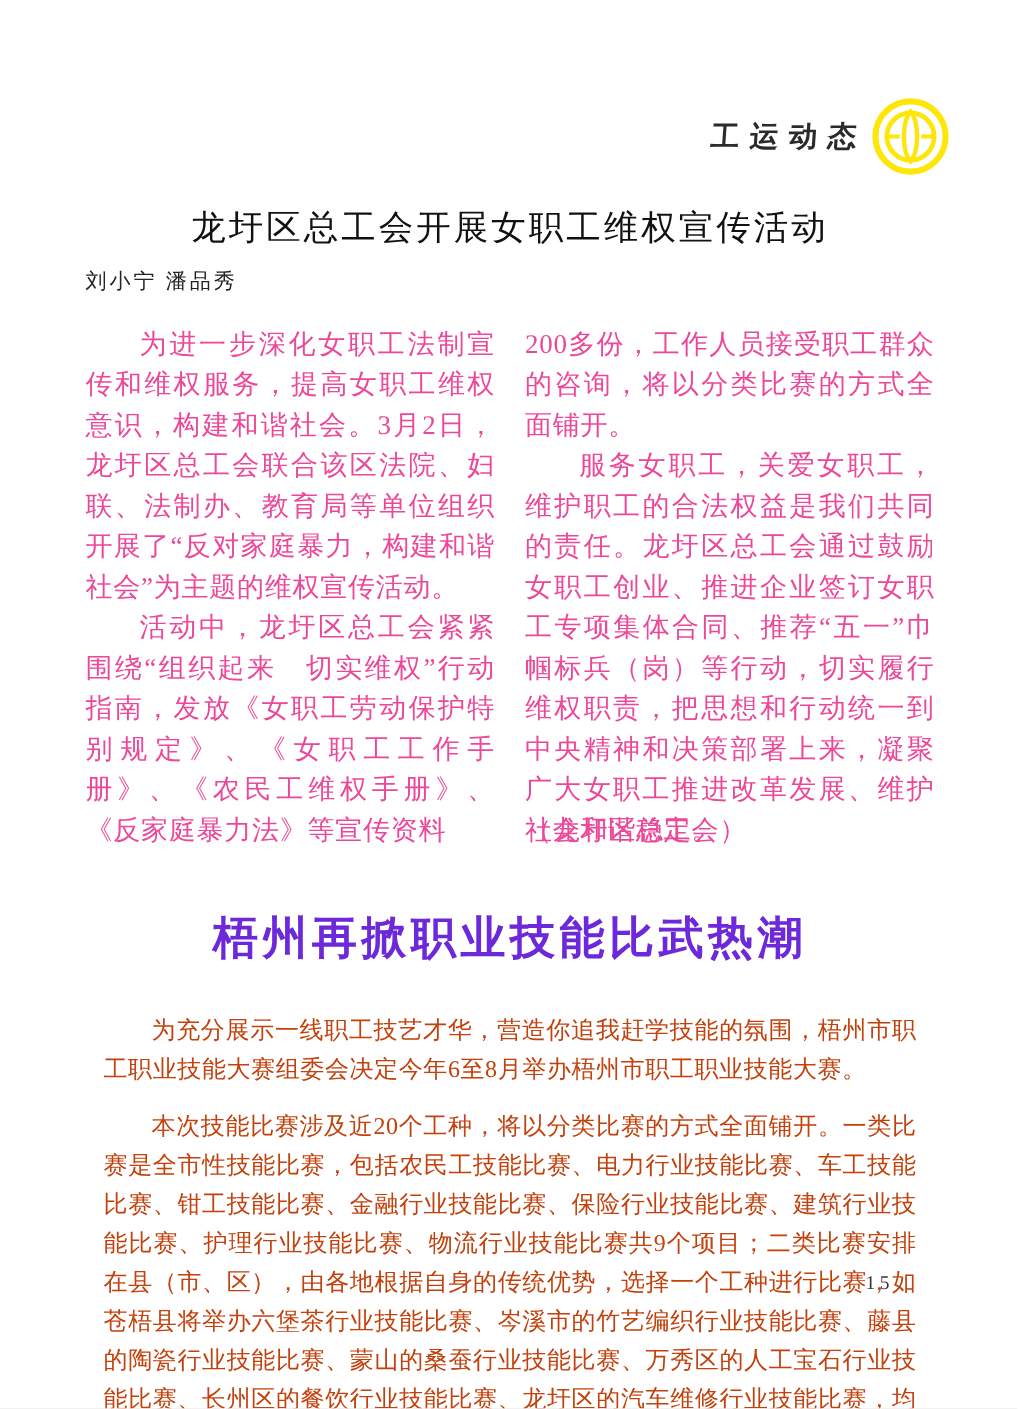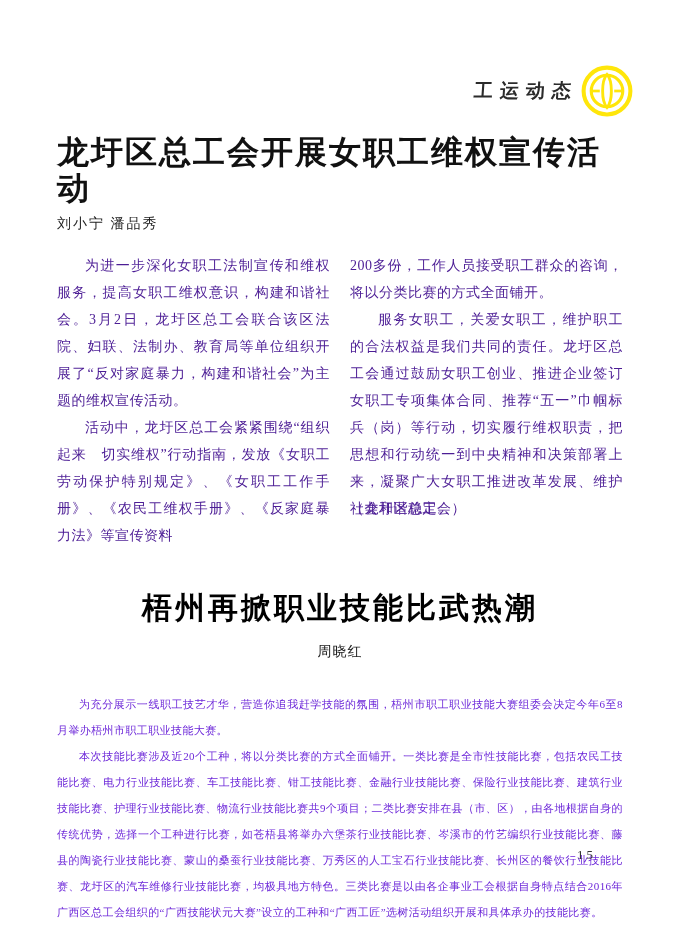--- a/index.html
+++ b/index.html
@@ -30,80 +30,80 @@
     letter-spacing: 7px;
     color: #2b2b2b;
     transform: skewX(-4deg);
     white-space: nowrap;
   }
   .emblem { width: 54px; height: 54px; display:block; }
   
   .article1 { margin-top: 134px; }
   .a-title {
     margin: 0;
-    text-align: left;
-    font-size: 32px;
-    font-weight: bold;
+    text-align: center;
+    font-size: 23px;
+    font-weight: normal;
     letter-spacing: 2px;
     line-height: 36px;
     color: #111;
   }
   .a-authors {
     margin-top: 9px;
     text-align: left;
     font-size: 14px;
     letter-spacing: 2px;
     color: #222;
   }
   .two-col {
     margin-top: 19px;
     display: flex;
     gap: 20px;
   }
   .col { flex: 1 1 0; min-width: 0; }
   .body-text p {
     margin: 0;
-    font-size: 14px;
+    font-size: 18px;
     line-height: 27px;
     text-align: justify;
     letter-spacing: 0.5px;
-    color: #4c1d95;
+    color: #ec4899;
   }
   .indent { text-indent: 2em; }
   .attr1 {
     margin: -27px 0 0 0 !important;
     text-align: right;
     text-indent: 0;
   }
   
   .article2 { margin-top: 40px; }
   .a2-title {
     margin: 0;
     text-align: center;
     font-size: 30px;
     font-weight: bold;
     letter-spacing: 3px;
     line-height: 38px;
-    color: #000000;
+    color: #6d28d9;
   }
   .a2-author {
     margin-top: 16px;
     text-align: center;
     font-size: 14px;
     letter-spacing: 1px;
     color: #222;
   }
   .a2-body { margin-top: 30px; }
   .a2-body p {
-    margin: 0;
-    font-size: 11px;
+    margin: 12px;
+    font-size: 16px;
     line-height: 26px;
     text-align: justify;
     letter-spacing: 0.4px;
-    color: #6d28d9;
+    color: #c2410c;
   }
   
   .page-number {
     position: absolute;
     right: 84px;
     top: 847px;
     font-size: 13px;
     letter-spacing: 3px;
     color: #333;
   }
@@ -138,21 +138,20 @@
       <div class="col">
         <p>200多份，工作人员接受职工群众的咨询，将以分类比赛的方式全面铺开。</p>
         <p class="indent">服务女职工，关爱女职工，维护职工的合法权益是我们共同的责任。龙圩区总工会通过鼓励女职工创业、推进企业签订女职工专项集体合同、推荐“五一”巾帼标兵（岗）等行动，切实履行维权职责，把思想和行动统一到中央精神和决策部署上来，凝聚广大女职工推进改革发展、维护社会和谐稳定。</p>
         <p class="attr1">（龙圩区总工会）</p>
       </div>
     </div>
   </div>
 
   <div class="article2">
     <h1 class="a2-title">梧州再掀职业技能比武热潮</h1>
-    <div class="a2-author">周晓红</div>
 
     <div class="a2-body">
       <p class="indent">为充分展示一线职工技艺才华，营造你追我赶学技能的氛围，梧州市职工职业技能大赛组委会决定今年6至8月举办梧州市职工职业技能大赛。</p>
       <p class="indent">本次技能比赛涉及近20个工种，将以分类比赛的方式全面铺开。一类比赛是全市性技能比赛，包括农民工技能比赛、电力行业技能比赛、车工技能比赛、钳工技能比赛、金融行业技能比赛、保险行业技能比赛、建筑行业技能比赛、护理行业技能比赛、物流行业技能比赛共9个项目；二类比赛安排在县（市、区），由各地根据自身的传统优势，选择一个工种进行比赛，如苍梧县将举办六堡茶行业技能比赛、岑溪市的竹艺编织行业技能比赛、藤县的陶瓷行业技能比赛、蒙山的桑蚕行业技能比赛、万秀区的人工宝石行业技能比赛、长州区的餐饮行业技能比赛、龙圩区的汽车维修行业技能比赛，均极具地方特色。三类比赛是以由各企事业工会根据自身特点结合2016年广西区总工会组织的“广西技能状元大赛”设立的工种和“广西工匠”选树活动组织开展和具体承办的技能比赛。</p>
 
     </div>
   </div>
 
   <div class="page-number">15</div>
 

